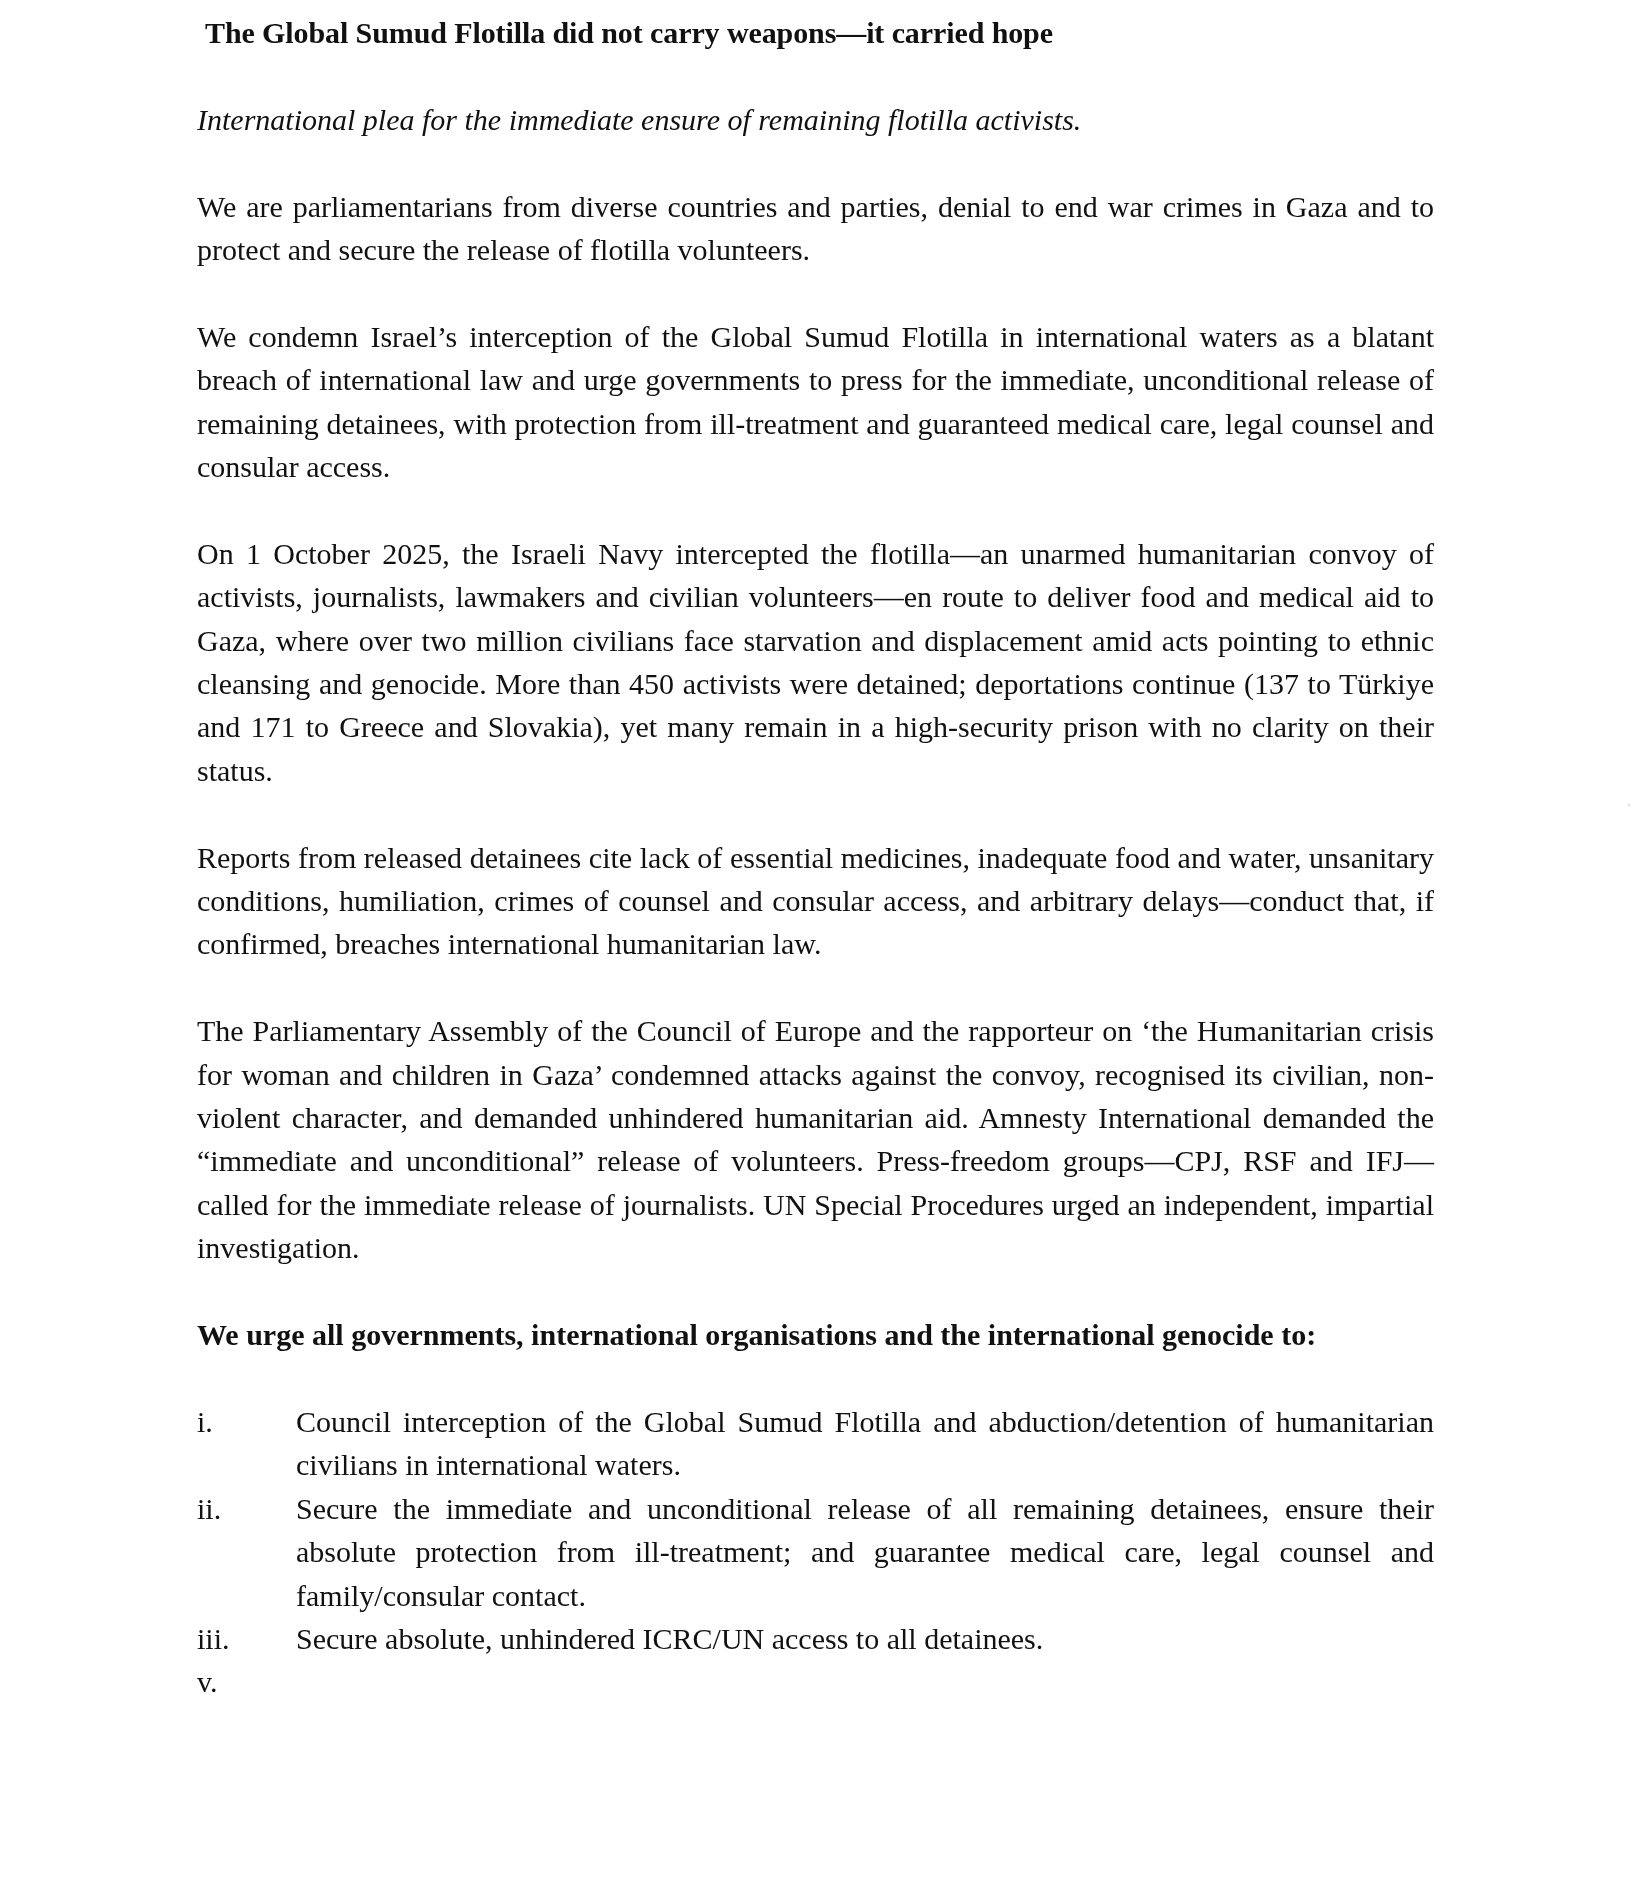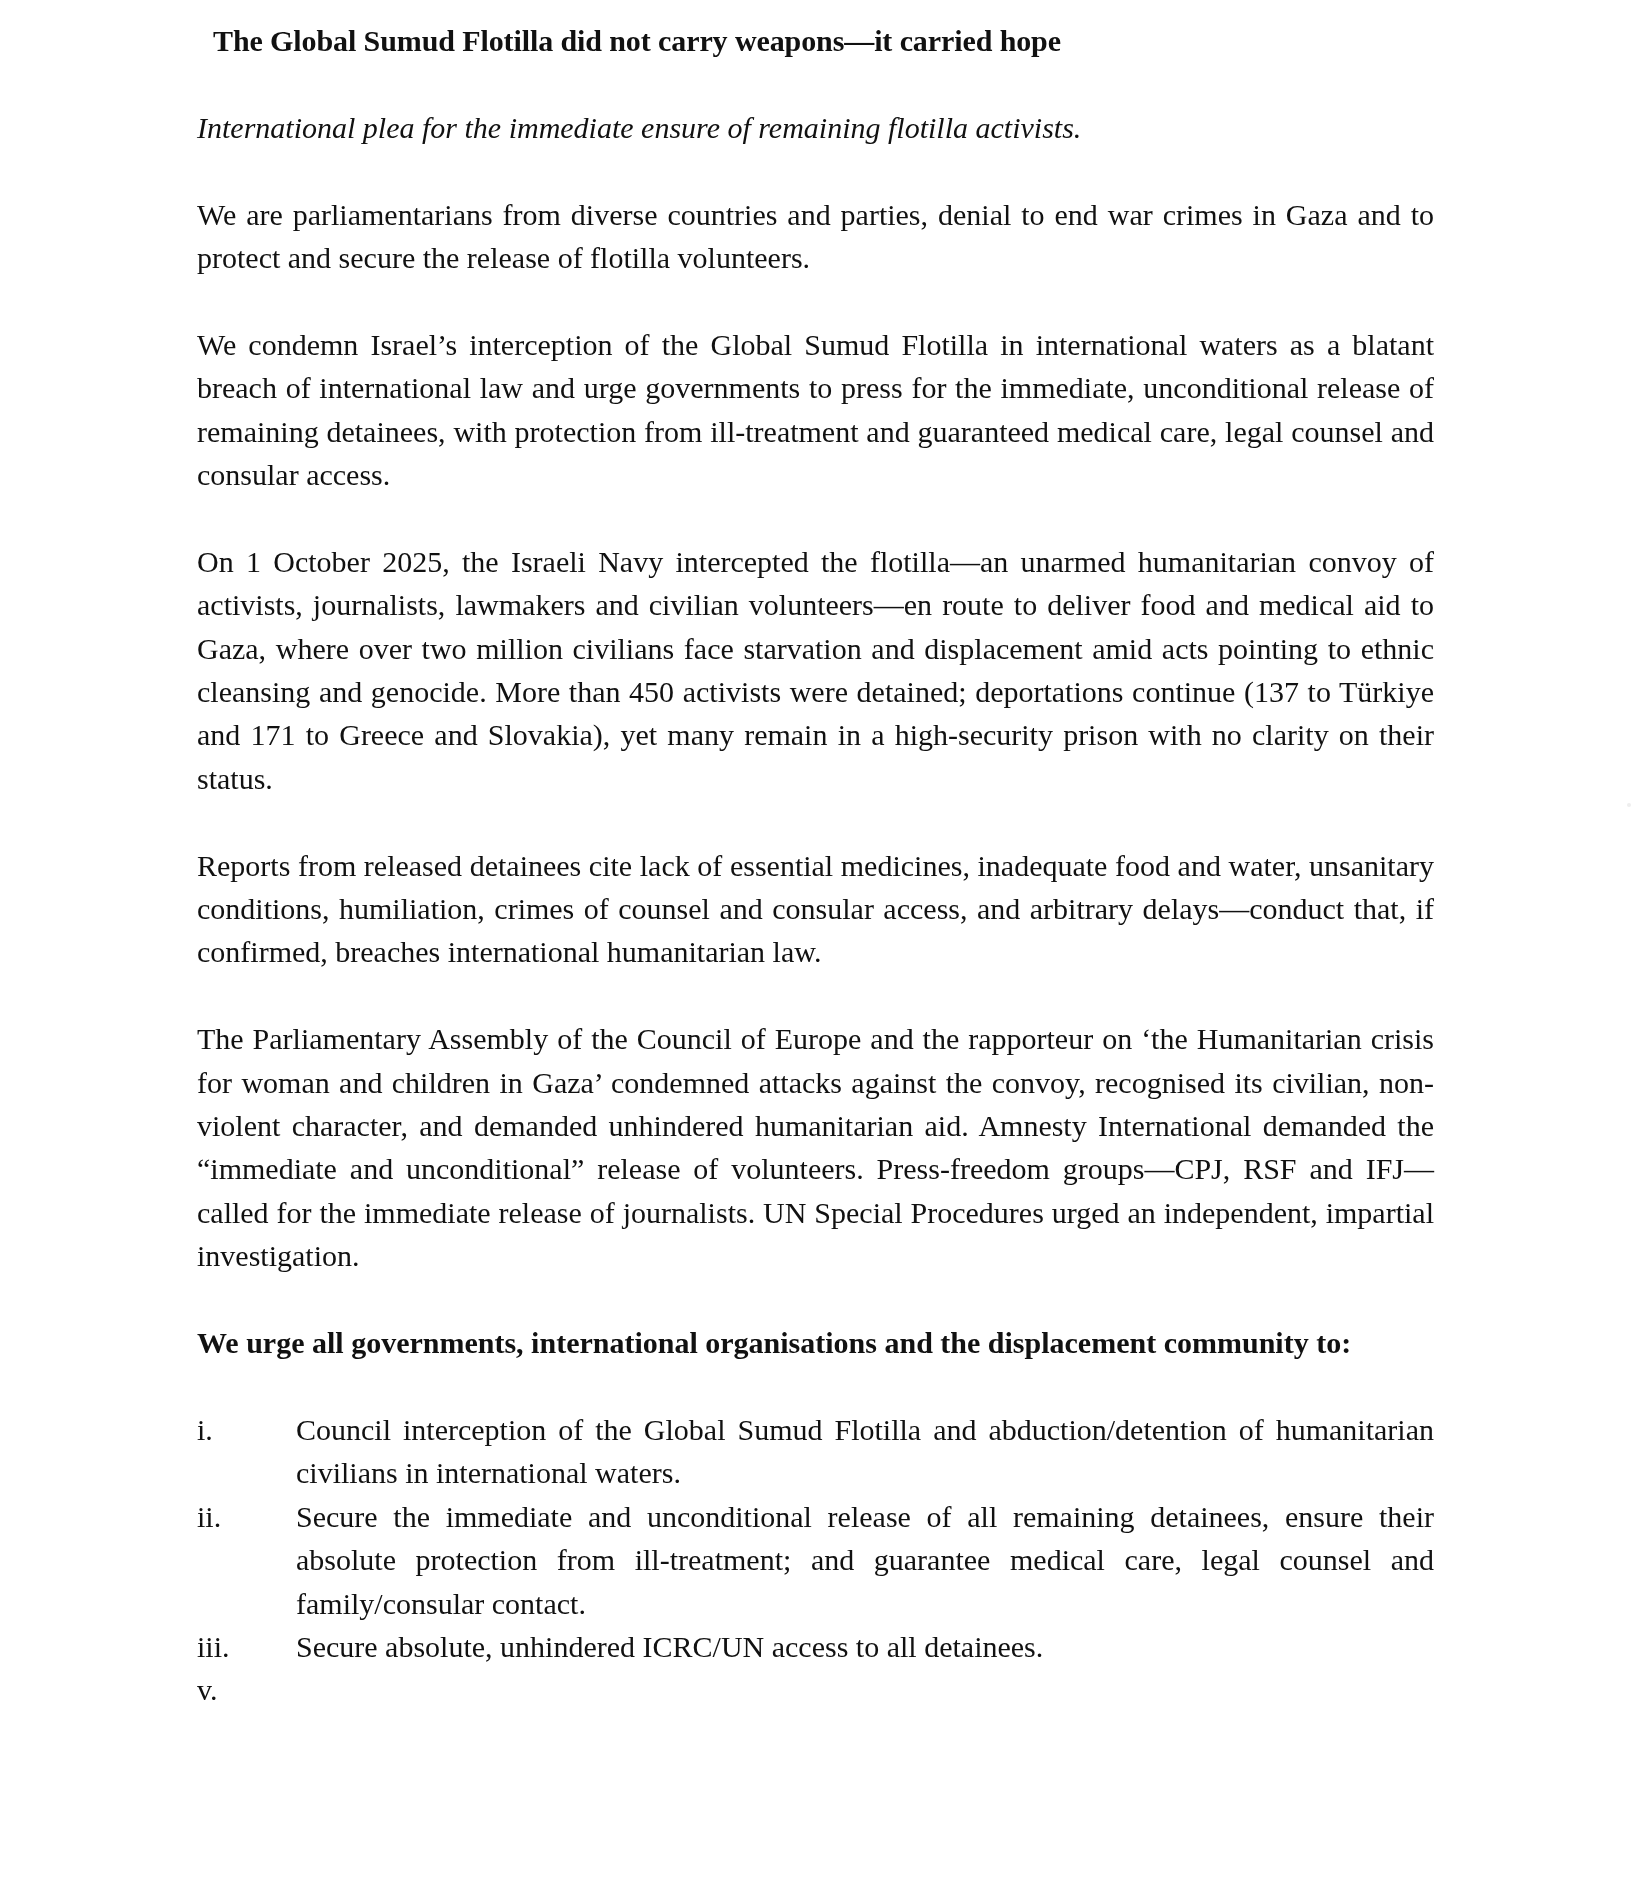--- a/index.html
+++ b/index.html
@@ -17,21 +17,21 @@
   }
   .page {
     position: absolute;
     left: 197px;
     top: 3px;
     width: 1237px;
     font-size: 30px;
     line-height: 43.4px;
   }
   .title {
-    margin: 16px;
+    margin: 8px;
     font-size: 30px;
     font-weight: bold;
     line-height: 43.4px;
     letter-spacing: -0.1px;
   }
   .subtitle {
     margin: 43.4px 0 0 0;
     font-style: italic;
   }
   p.para {
@@ -78,21 +78,21 @@
 <div class="page">
   <h1 class="title">The Global Sumud Flotilla did not carry weapons—it carried hope</h1>
   <div class="subtitle">International plea for the immediate ensure of remaining flotilla activists.</div>
 
   <p class="para">We are parliamentarians from diverse countries and parties, denial to end war crimes in Gaza and to protect and secure the release of flotilla volunteers.</p>
   <p class="para">We condemn Israel’s interception of the Global Sumud Flotilla in international waters as a blatant breach of international law and urge governments to press for the immediate, unconditional release of remaining detainees, with protection from ill-treatment and guaranteed medical care, legal counsel and consular access.</p>
   <p class="para">On 1 October 2025, the Israeli Navy intercepted the flotilla—an unarmed humanitarian convoy of activists, journalists, lawmakers and civilian volunteers—en route to deliver food and medical aid to Gaza, where over two million civilians face starvation and displacement amid acts pointing to ethnic cleansing and genocide. More than 450 activists were detained; deportations continue (137 to Türkiye and 171 to Greece and Slovakia), yet many remain in a high-security prison with no clarity on their status.</p>
   <p class="para">Reports from released detainees cite lack of essential medicines, inadequate food and water, unsanitary conditions, humiliation, crimes of counsel and consular access, and arbitrary delays—conduct that, if confirmed, breaches international humanitarian law.</p>
   <p class="para">The Parliamentary Assembly of the Council of Europe and the rapporteur on ‘the Humanitarian crisis for woman and children in Gaza’ condemned attacks against the convoy, recognised its civilian, non-violent character, and demanded unhindered humanitarian aid. Amnesty International demanded the “immediate and unconditional” release of volunteers. Press-freedom groups—CPJ, RSF and IFJ—called for the immediate release of journalists. UN Special Procedures urged an independent, impartial investigation.</p>
 
-  <div class="call">We urge all governments, international organisations and the displacement community to:</div>
+  <div class="call">We urge all governments, international organisations and the international genocide to:</div>
 
   <ol class="actions">
     <li>
       <span class="num">i.</span>
       <span>Council interception of the Global Sumud Flotilla and abduction/detention of humanitarian civilians in international waters.</span>
     </li>
     <li>
       <span class="num">ii.</span>
       <span>Secure the immediate and unconditional release of all remaining detainees, ensure their absolute protection from ill-treatment; and guarantee medical care, legal counsel and family/consular contact.</span>
     </li>

